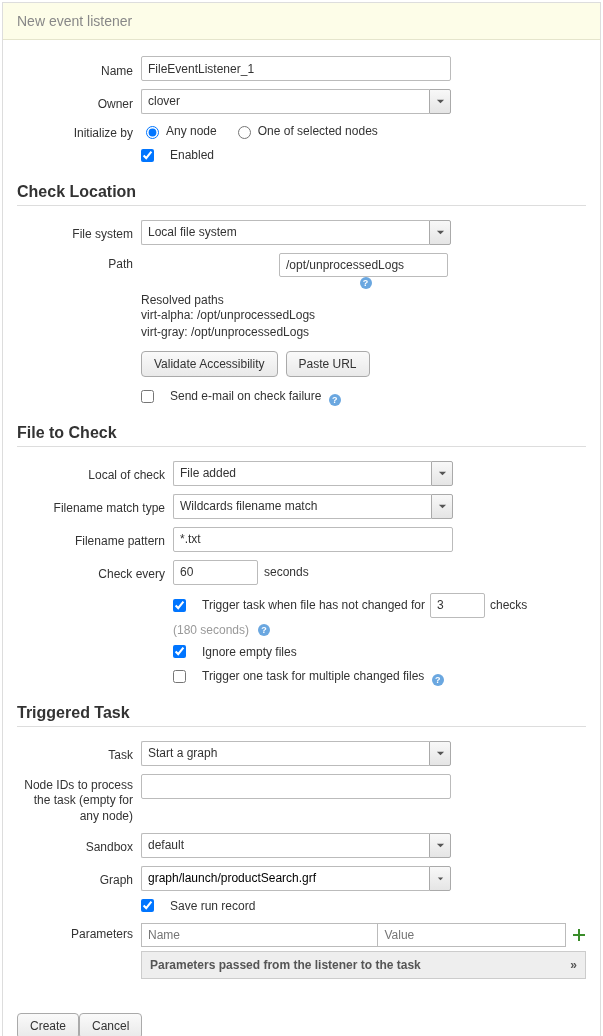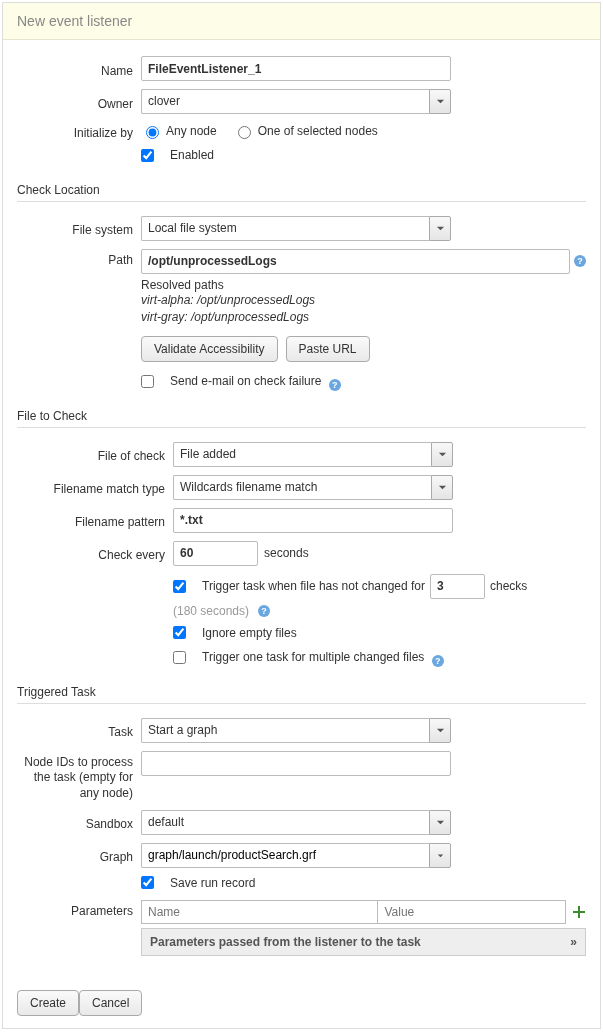--- a/index.html
+++ b/index.html
@@ -43,21 +43,20 @@
     min-width: 0;
   }
   .text-input, .select-ctrl {
     border: 1px solid #bbb;
     font-size: 12px;
     padding: 4px 6px;
     background: #fff;
     border-radius: 2px;
     font-family: inherit;
     color: #333;
-    font-weight: bold;
   }
   .text-input { height: 25px; }
   .select-wrap {
     display: flex;
     align-items: stretch;
   }
   .select-wrap .sel-main {
     flex:1;
     border:1px solid #bbb;
     border-right:none;
@@ -74,37 +73,37 @@
     background: linear-gradient(#f8f8f8,#e5e5e5);
     border-radius:0 2px 2px 0;
     display:flex;align-items:center;justify-content:center;
     cursor:pointer;
   }
   .sel-btn svg { width:9px;height:9px; fill:#555; }
   .w310 { width: 310px; }
   .w55 { width: 55px; }
   .w85 { width: 85px; }
   .section-head {
-    font-weight: normal;
-    font-size: 12px;
+    font-weight: bold;
+    font-size: 16px;
     margin-top: 18px;
     margin-bottom: 4px;
   }
   .section-rule {
     border: none;
     border-top: 1px solid #ddd;
     margin: 4px 0 14px 0;
   }
   .cb {
     display: inline-flex;
     align-items: center;
     gap: 16px;
   }
   .cb input { margin:0; }
-  .italic-note { font-style: italic; color:#333; line-height:1.45; font-size:12px; }
+  .italic-note { color:#333; line-height:1.45; font-size:12px; }
   .btn {
     border:1px solid #aaa;
     background: linear-gradient(#fafafa,#e9e9e9);
     padding: 5px 12px;
     font-size:12px;
     border-radius:4px;
     cursor:pointer;
     color:#333;
   }
   .help-icon {
@@ -148,21 +147,21 @@
     color:#3a8d2a;
     font-weight:bold;
     font-size:16px;
     cursor:pointer;
   }
   .foot {
     padding: 12px 14px;
     border-top: none;
     display:flex;
   }
-  .path-row { display:flex; align-items:center; }
+  .path-row { display:flex; align-items:center;flex-direction:column; }
   .path-row .text-input{ flex:1; }
   .radio-g { display:flex; gap:16px; align-items:center; }
   .radio-g label { display:inline-flex; align-items:center; gap:4px; }
 </style>
 </head>
 <body>
 
 <div class="outer">
   <div class="header-bar">
     <span>New event listener</span>
@@ -257,21 +256,21 @@
           </label>
           <span class="help-icon">?</span>
         </div>
       </div>
     </div>
 
     <div class="section-head">File to Check</div>
     <hr class="section-rule">
 
     <div class="row">
-      <div class="label-col" style="width:156px">File of check</div>
+      <div class="label-col" style="width:156px">Local of check</div>
       <div class="val-col">
         <div class="select-wrap" style="width:280px">
           <div class="sel-main">File added</div>
           <div class="sel-btn">
               <svg viewBox="0 0 10 10">
                 <path d="M1 3 L5 7 L9 3 Z"></path>
               </svg>
             </div>
         </div>
       </div>

